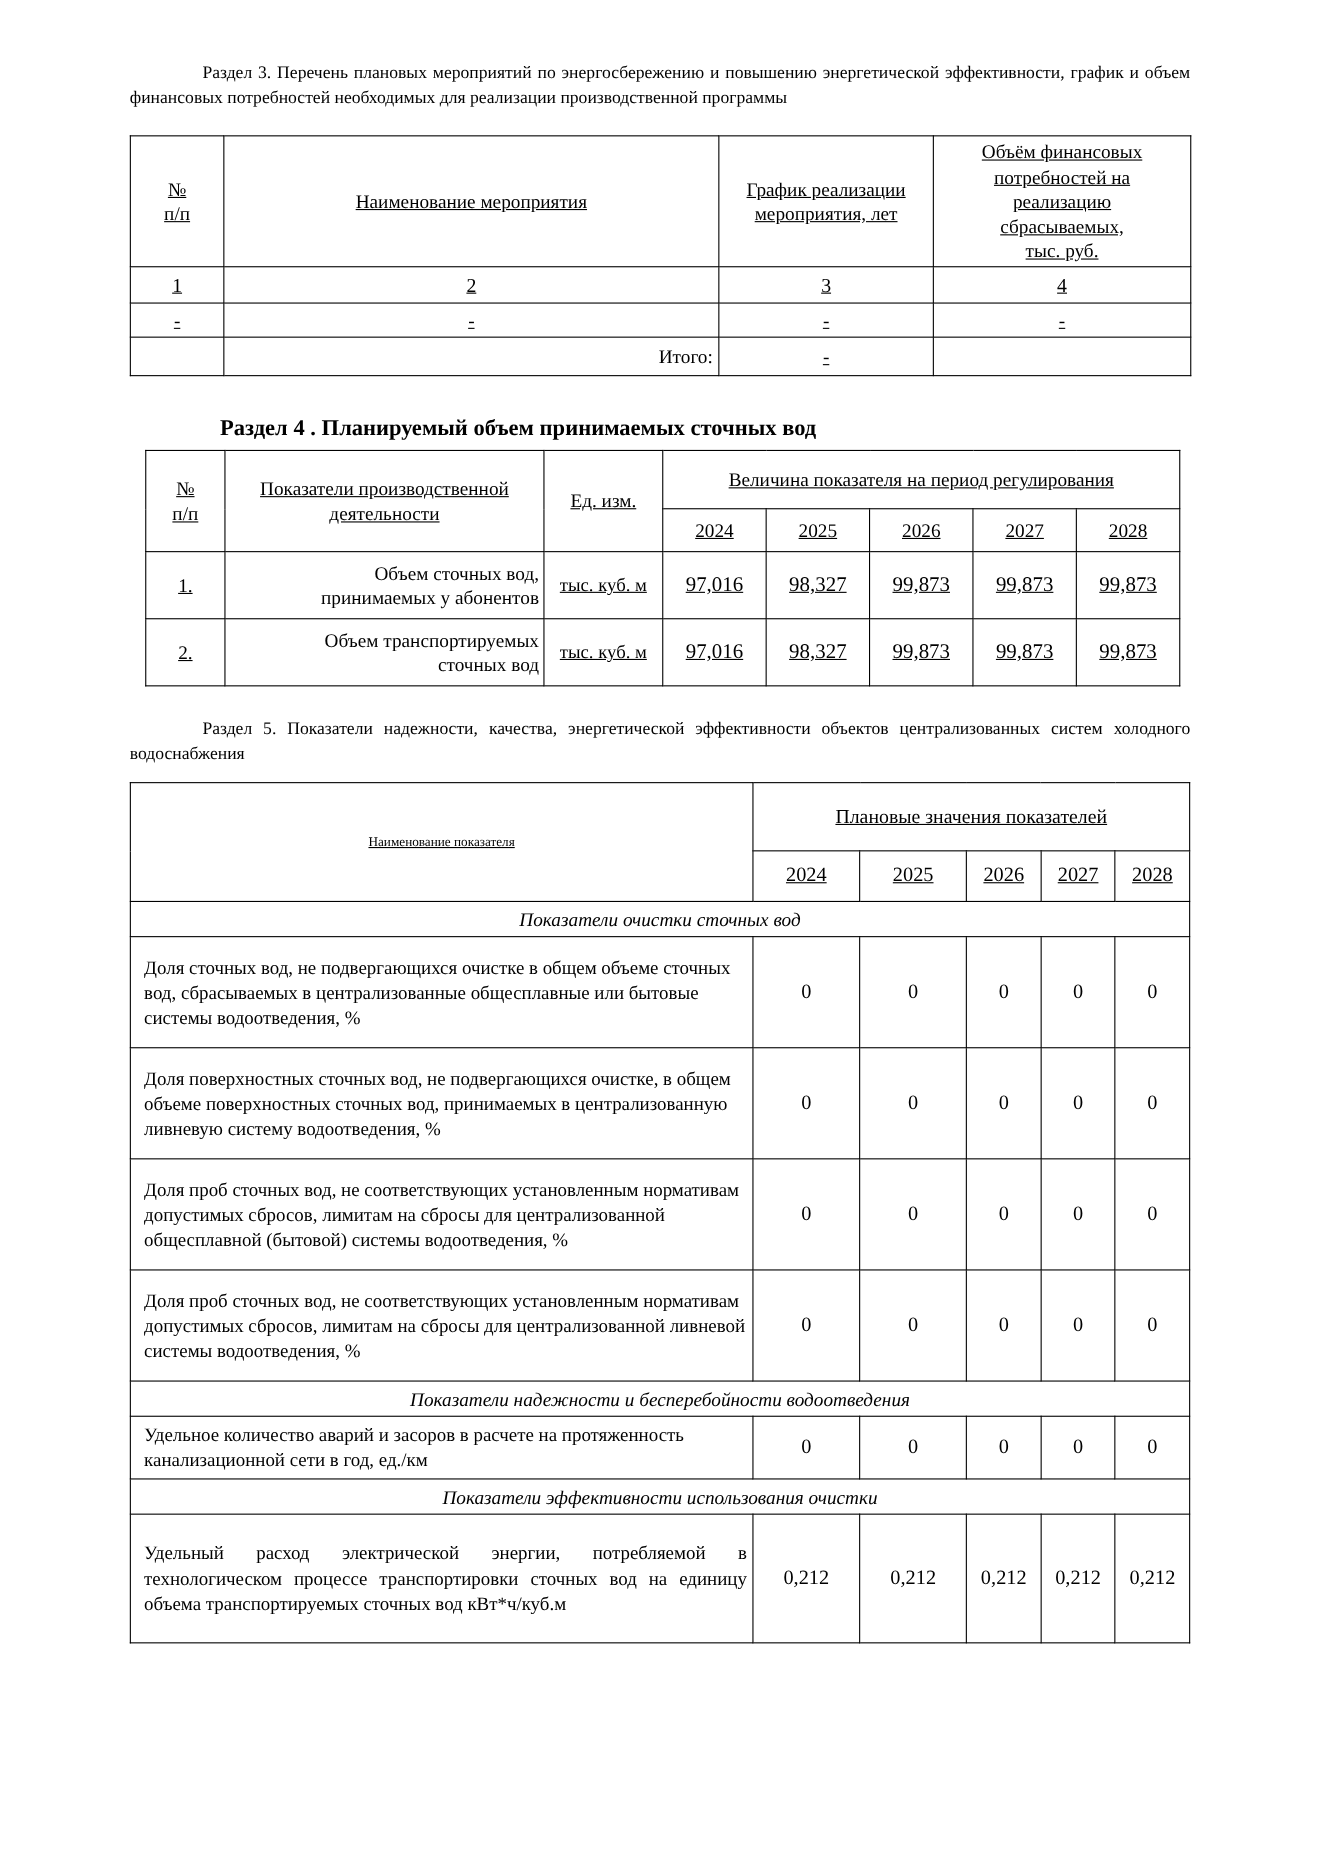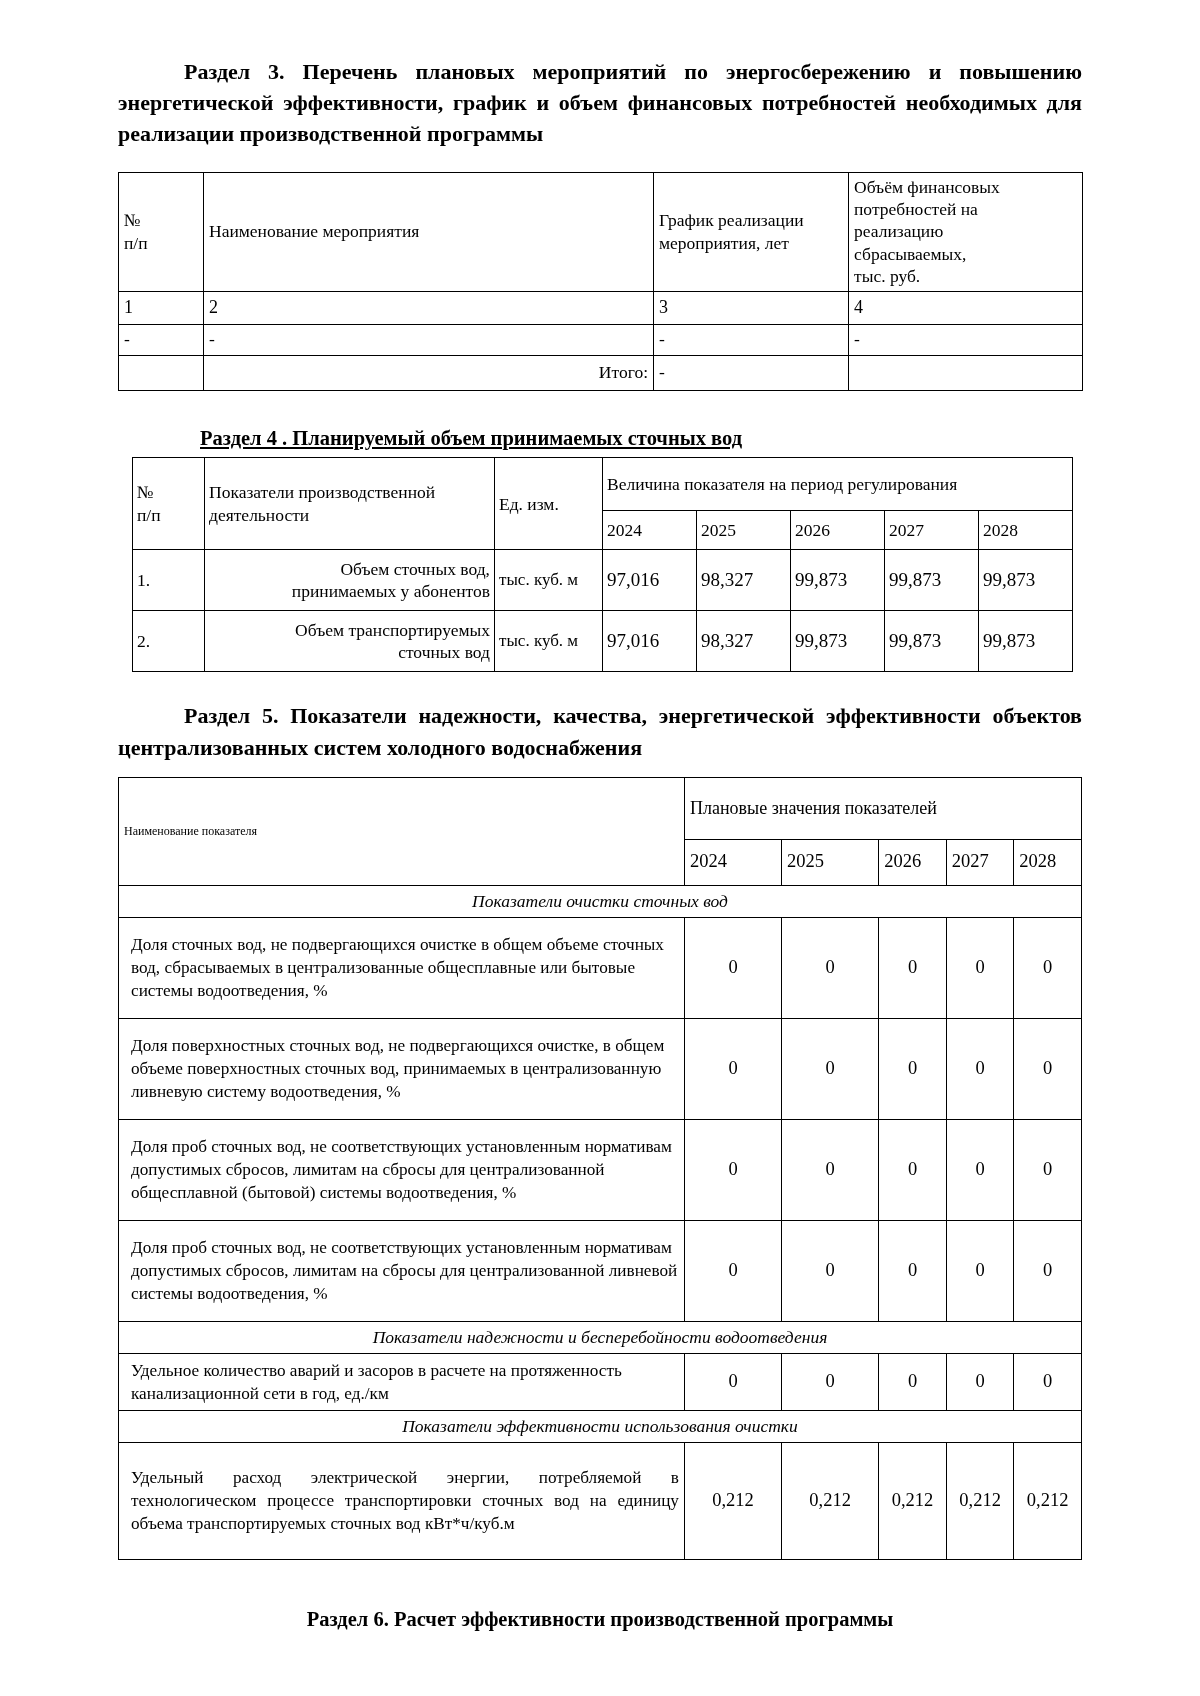--- a/index.html
+++ b/index.html
@@ -22,40 +22,39 @@
     padding: 0;
     box-sizing: border-box;
   }
   .content {
     padding: 56px 118px 0 118px;
     box-sizing: border-box;
   }
 
   
   .section-heading {
-    font-weight: bold;
-    font-size: 22px;
+    font-weight: normal;
+    font-size: 16px;
     line-height: 1.42;
     text-align: justify;
     text-align-last: left;
     margin: 0;
   }
   .section-heading.indent {
     text-indent: 66px;
   }
   .heading-gap-after {
     margin-bottom: 22px;
   }
   .sec4-heading {
     font-weight: bold;
     font-size: 20.5px;
     line-height: 1.3;
     margin: 12px 0 6px 0;
     padding-left: 82px;
-    text-decoration: underline;
   }
   .sec6-heading {
     font-weight: bold;
     font-size: 20.5px;
     line-height: 1.3;
     margin: 0;
     text-align: center;
     padding-top: 46px;
   }
 
@@ -66,21 +65,21 @@
     width: 100%;
     font-size: 17px;
   }
   table.doc td, table.doc th {
     border: 1.6px solid #000000;
     padding: 2px 4px;
     vertical-align: middle;
     font-weight: normal;
     line-height: 1.28;
   }
-  .c  { text-align: left; }
+  .c  { text-align: center; text-decoration: underline; }
   .l  { text-align: right; }
   .vtop { vertical-align: top; }
 
   
   .t3-wrap { margin: 0 0 6px 0; }
   table.t3 { font-size: 17.5px; }
   table.t3 td { padding: 3px 5px; }
   .t3 .hdr-tall { height: 118px; }
   .t3 .num-row td { height: 26px; font-size: 18px; }
   .t3 .dash-row td { height: 24px; }
@@ -327,16 +326,15 @@
       <td class="val vtop">0,212</td>
       <td class="val vtop">0,212</td>
       <td class="val vtop">0,212</td>
       <td class="val vtop">0,212</td>
       <td class="val vtop">0,212</td>
      </tr>
     </tbody>
    </table>
   </div>
 
-  <p class="sec6-heading">Раздел 6. Расчет эффективности производственной программы</p>
 
  </div>
 </div>
 
 </body></html>

